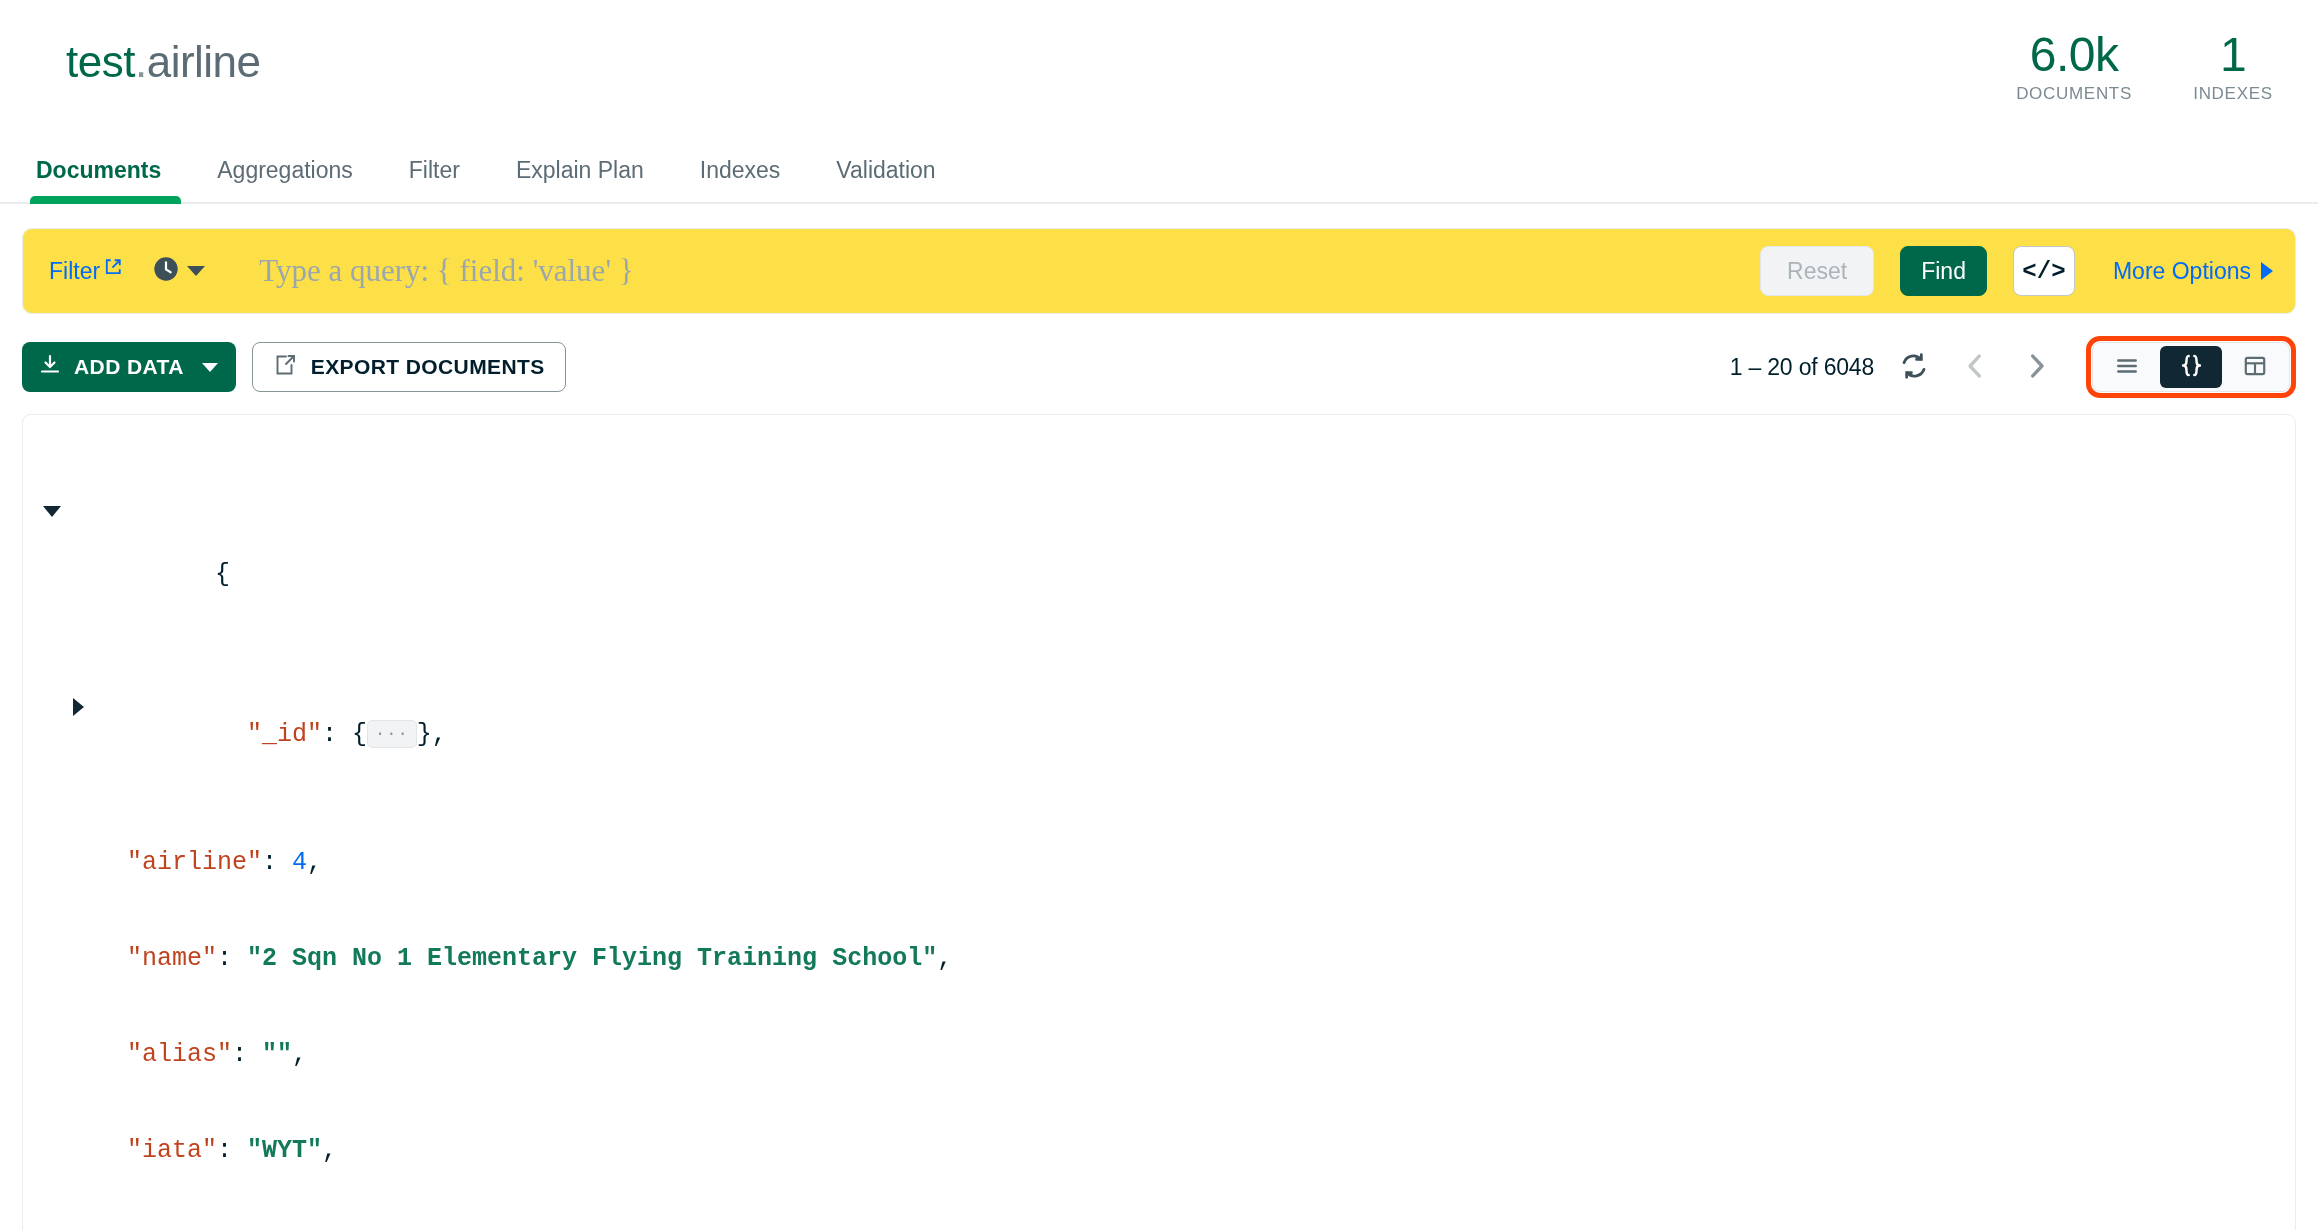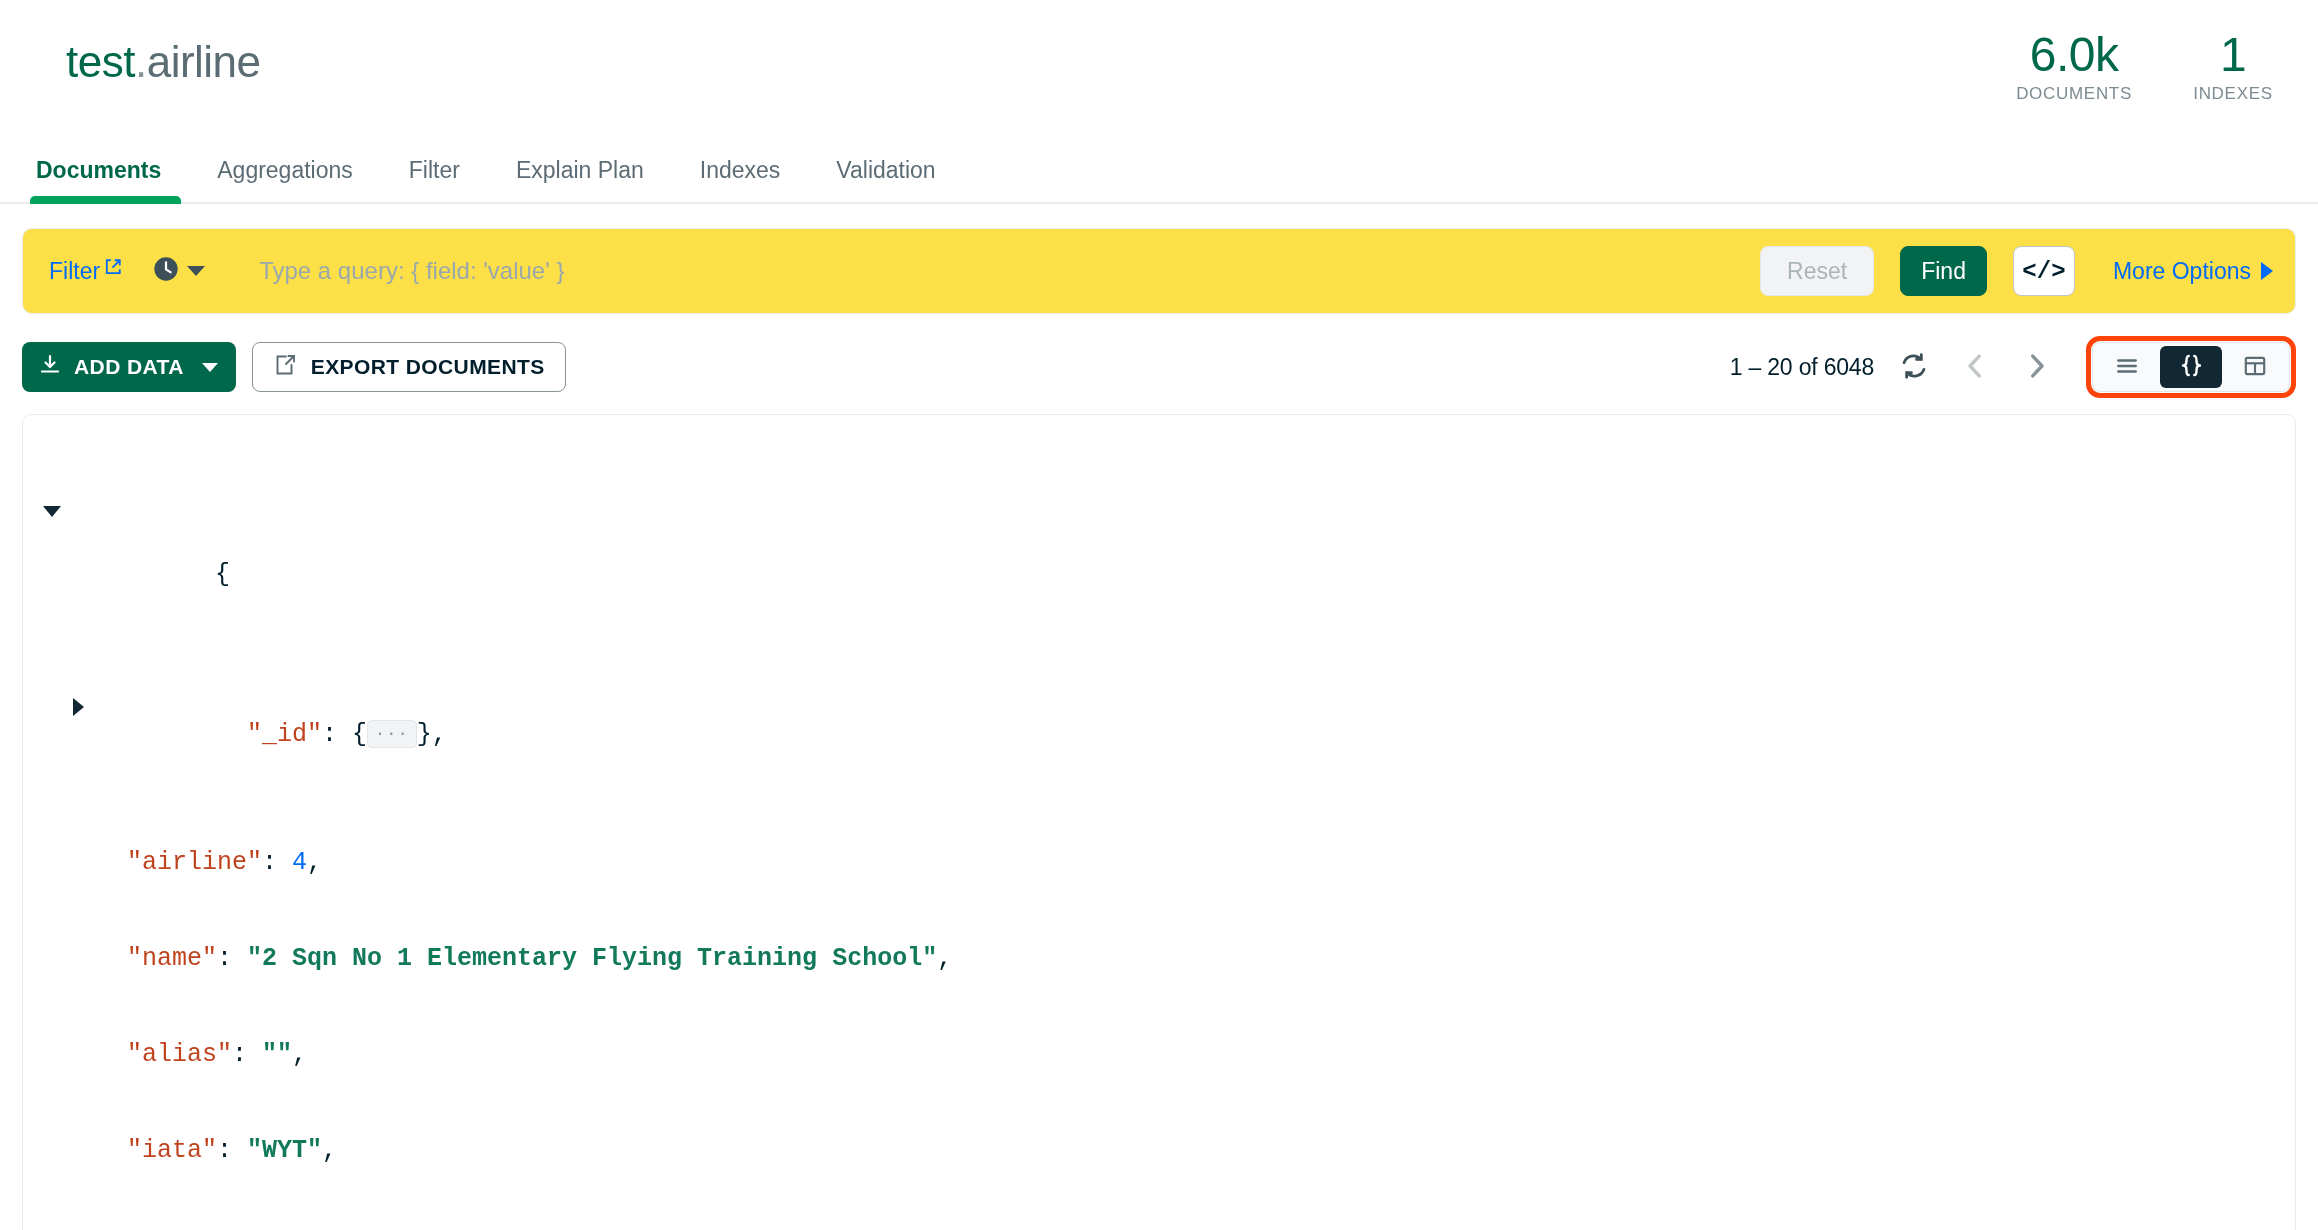--- a/index.html
+++ b/index.html
@@ -110,22 +110,22 @@
     width: 0; height: 0;
     border-left: 9px solid transparent;
     border-right: 9px solid transparent;
     border-top: 10px solid #3d4f58;
   }
   .query-input {
     flex: 1;
     border: none;
     outline: none;
     background: transparent;
-    font-family: Liberation Sans, sans-serif;
-    font-size: 24px;
+    font-family: Liberation Serif, serif;
+    font-size: 31px;
     color: #001e2b;
     padding-left: 42px;
   }
   .query-input::placeholder { color: #9aa7ad; }
 
   .btn {
     font-family: "Liberation Sans", sans-serif;
     cursor: pointer;
     border-radius: 8px;
     font-size: 23px;

